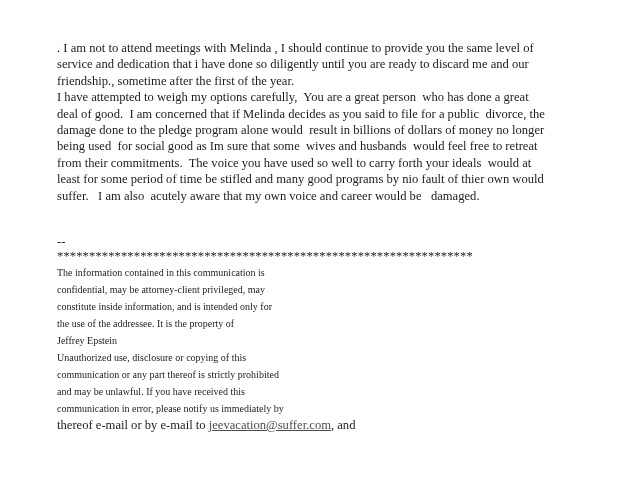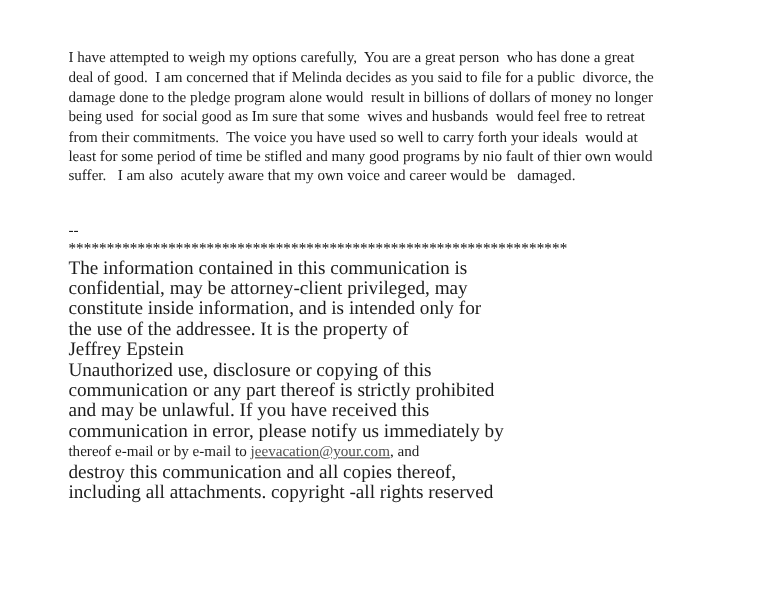--- a/index.html
+++ b/index.html
@@ -34,52 +34,53 @@
     white-space: pre;
   }
   .asterisk-separator {
     font-size: 12.6px;
     line-height: 15px;
     white-space: pre;
     letter-spacing: 0.1px;
   }
   .disclaimer-text {
     white-space: pre;
-    font-size: 16px;
+    font-size: 10px;
     line-height: 17px;
   }
   .email-line {
     white-space: pre;
     font-size: 12.6px;
     line-height: 17px;
   }
   a.email-link {
     color: var(--link-color, #4d4d4d);
     text-decoration: underline;
     cursor: pointer;
   }
 </style>
 </head>
 <body>
 
 <div class="page">
+  <div class="body-text">. I am not to attend meetings with Melinda , I should continue to provide you the same level of
+service and dedication that i have done so diligently until you are ready to discard me and our
+friendship., sometime after the first of the year.</div>
   <div class="body-text">I have attempted to weigh my options carefully,  You are a great person  who has done a great
 deal of good.  I am concerned that if Melinda decides as you said to file for a public  divorce, the
 damage done to the pledge program alone would  result in billions of dollars of money no longer
 being used  for social good as Im sure that some  wives and husbands  would feel free to retreat
 from their commitments.  The voice you have used so well to carry forth your ideals  would at
 least for some period of time be stifled and many good programs by nio fault of thier own would
 suffer.   I am also  acutely aware that my own voice and career would be   damaged.</div>
   <div class="sig-divider">--</div>
   <div class="asterisk-separator">*****************************************************************</div>
   <div class="disclaimer-text">The information contained in this communication is
 confidential, may be attorney-client privileged, may
 constitute inside information, and is intended only for
 the use of the addressee. It is the property of
 Jeffrey Epstein
 Unauthorized use, disclosure or copying of this
 communication or any part thereof is strictly prohibited
 and may be unlawful. If you have received this
 communication in error, please notify us immediately by</div>
-  <div class="email-line"><span>thereof e-mail or by e-mail to </span><a class="email-link">jeevacation@your.com</a><span>, and</span></div>
-  <div class="disclaimer-text">destroy this communication and all copies thereof,
-including all attachments. copyright -all rights reserved</div>
+  <div class="email-line"><span>thereof e-mail or by e-mail to </span><a class="email-link">jeevacation@suffer.com</a><span>, and</span></div>
 </div>
 
 </body></html>

